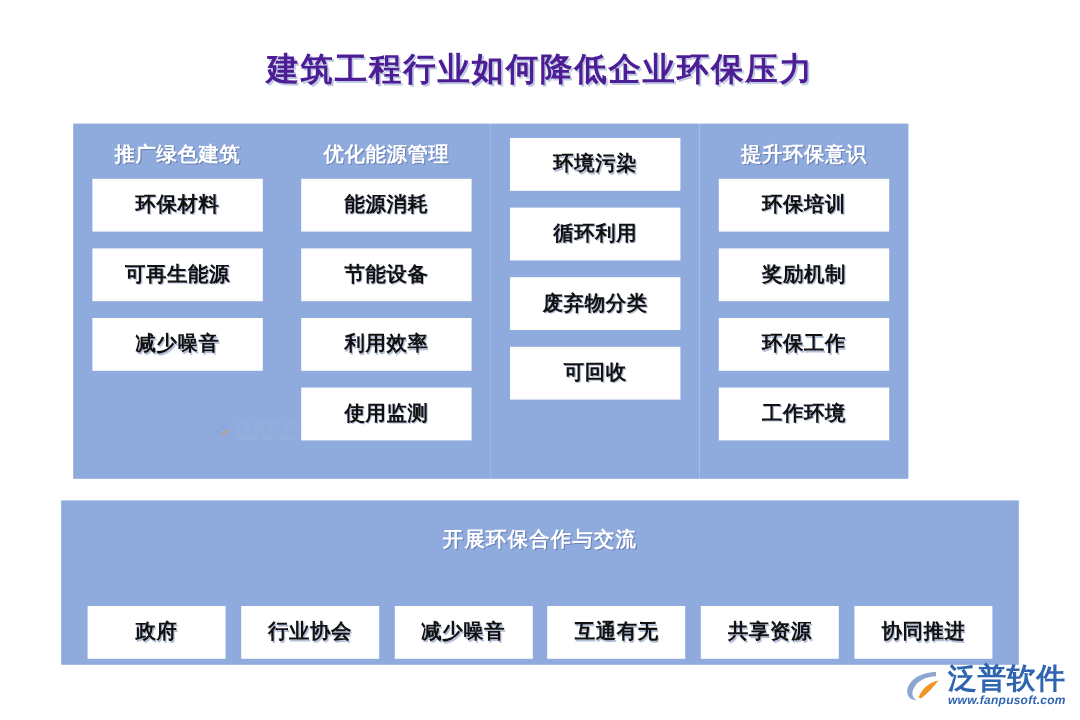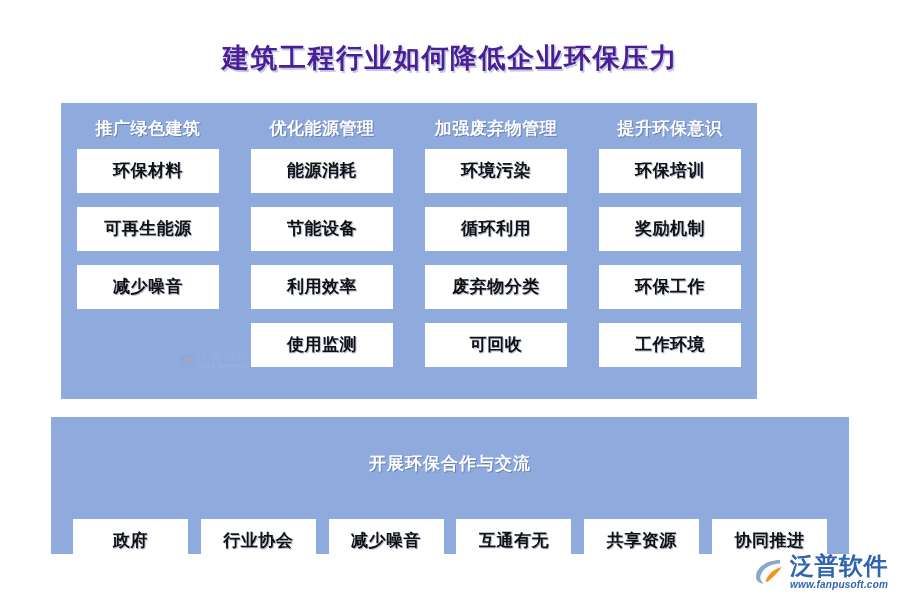--- a/index.html
+++ b/index.html
@@ -95,21 +95,21 @@
   }
 
   
   .bottom-panel {
     position: absolute;
     left: 51px;
     top: 417px;
     width: 798px;
     height: 137px;
     background: #8FAADD;
-    padding: 32px 22px 18px 22px;
+    padding: 18px 22px 18px 22px;
     display: flex;
     flex-direction: column;
     gap: 40px;
   }
 
   .bottom-header {
     text-align: center;
     color: #ffffff;
     font-size: 17px;
     font-weight: bold;
@@ -237,21 +237,20 @@
       <div class="column-header">优化能源管理</div>
       <div class="column-items">
         <div class="item-box">能源消耗</div>
         <div class="item-box">节能设备</div>
         <div class="item-box">利用效率</div>
         <div class="item-box">使用监测</div>
       </div>
     </div>
 
     <div class="column">
-      <div class="column-header">加强废弃物管理</div>
       <div class="column-items">
         <div class="item-box">环境污染</div>
         <div class="item-box">循环利用</div>
         <div class="item-box">废弃物分类</div>
         <div class="item-box">可回收</div>
       </div>
     </div>
 
     <div class="column">
       <div class="column-header">提升环保意识</div>

